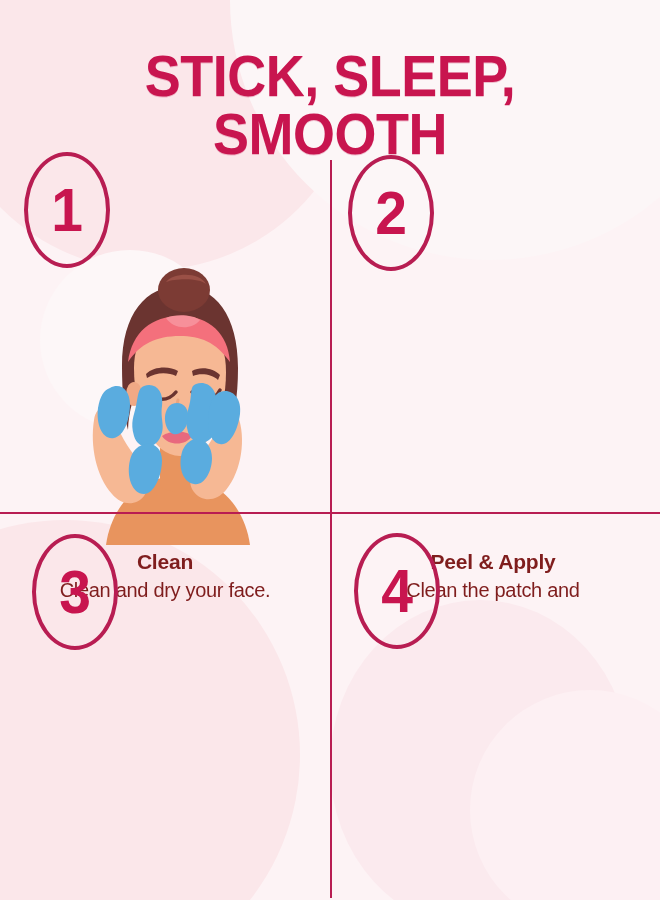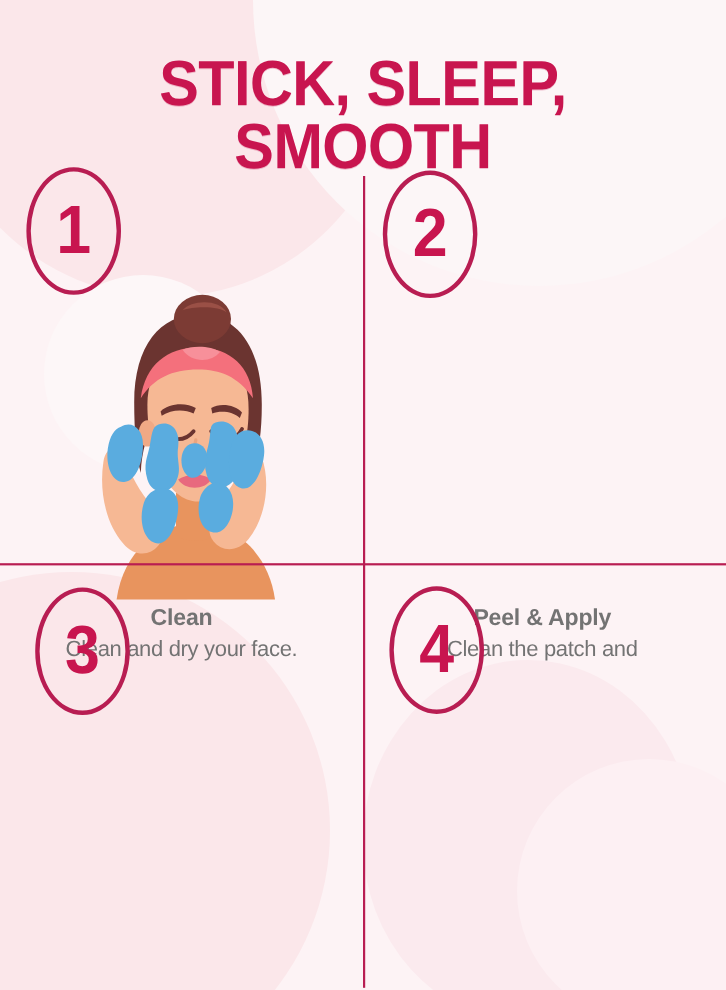--- a/index.html
+++ b/index.html
@@ -54,21 +54,21 @@
     position:absolute;inset:0;display:flex;align-items:center;justify-content:center;
     font-size:62px;font-weight:800;color:#c8154f;line-height:1;
     transform:scaleX(0.92);
   }
   .badge1{left:24px; top:152px;}
   .badge2{left:348px;top:155px;}
   .badge3{left:32px; top:534px;}
   .badge4{left:354px;top:533px;}
 
   
-  .caption{position:absolute;z-index:7;text-align:center;width:100%;color:#737373;}
+  .caption{position:absolute;z-index:7;text-align:center;width:100%;color:#7f1d1d;}
   .caption .hd{font-size:21px;font-weight:700;line-height:1.18;letter-spacing:-0.2px;}
   .caption .bd{font-size:20px;font-weight:400;line-height:1.21;letter-spacing:-0.3px;margin-top:3px;}
   .cap1{left:0;top:420px;}
   .cap2{left:0;top:420px;}
 
   
   .art{position:absolute;z-index:4;}
   .art1{left:88px;  top:140px;}
 
   svg{display:block;overflow:visible;}

